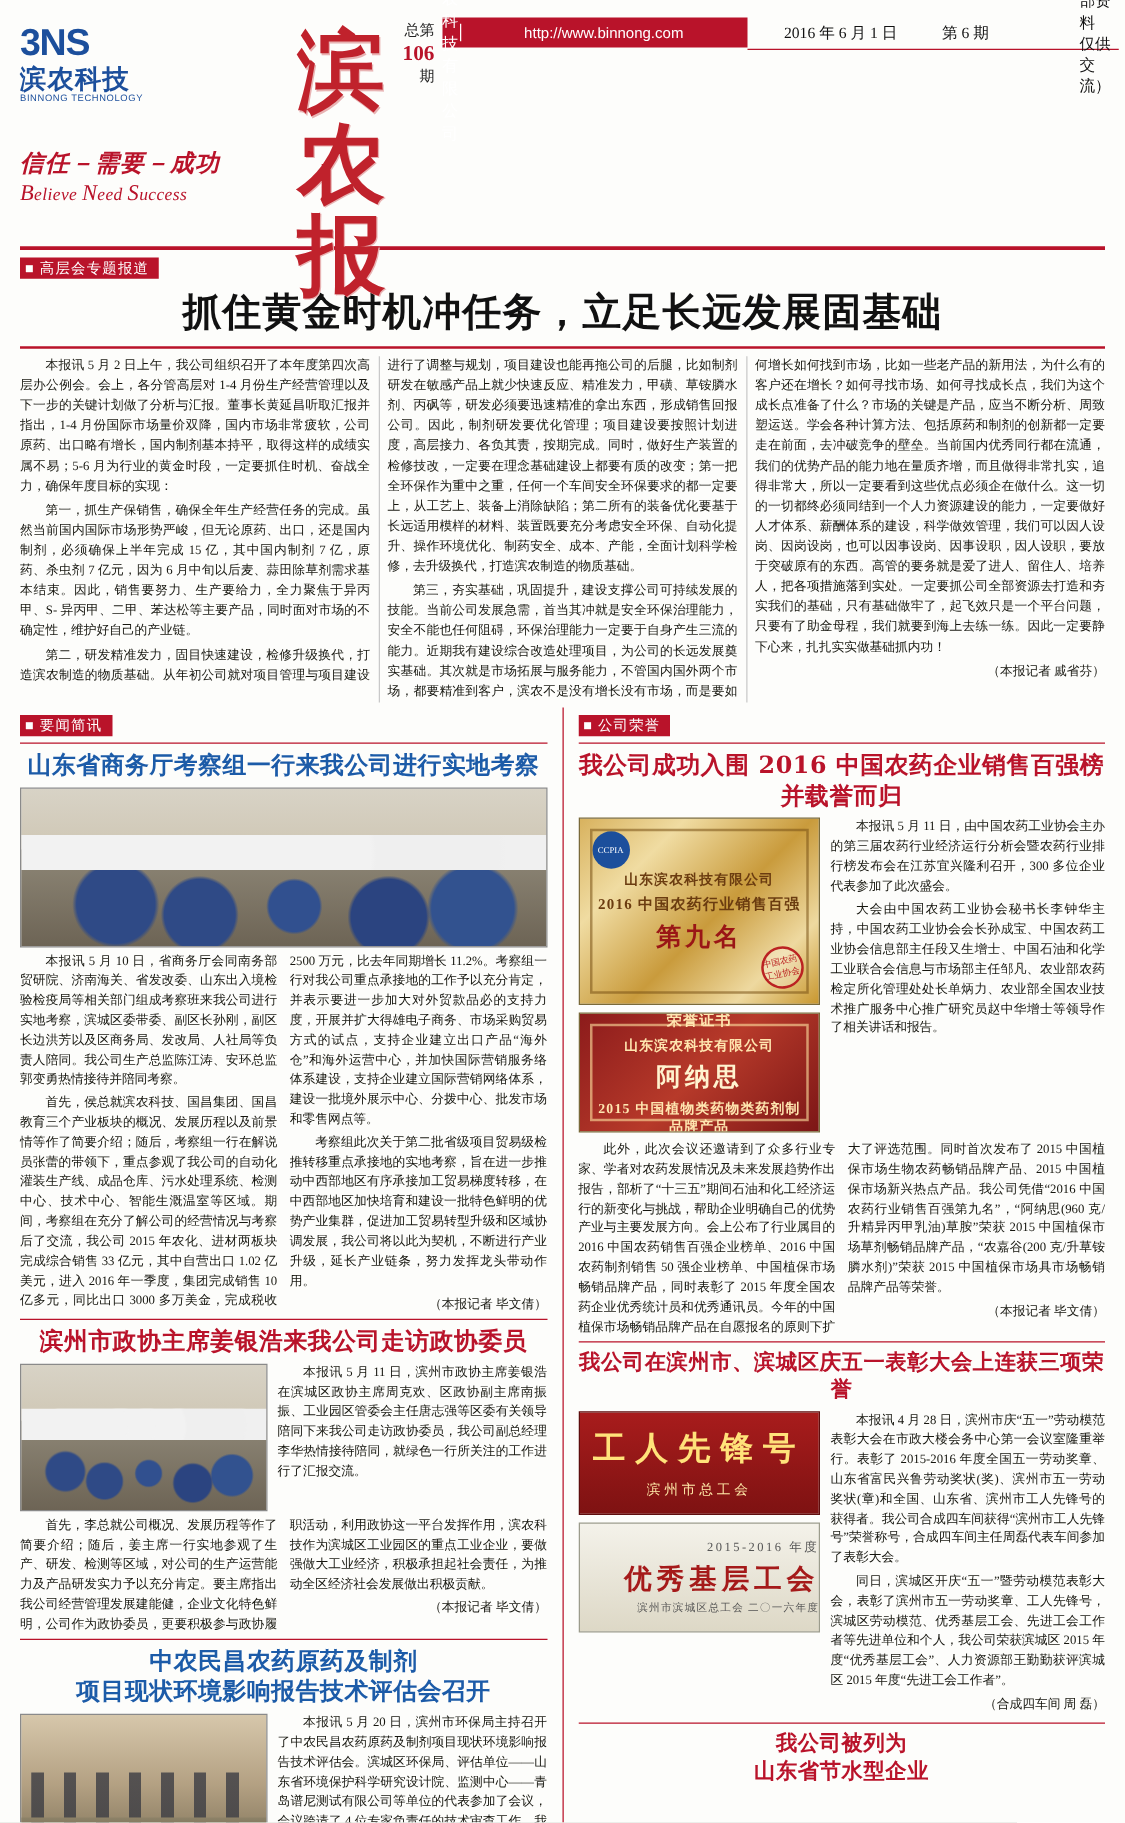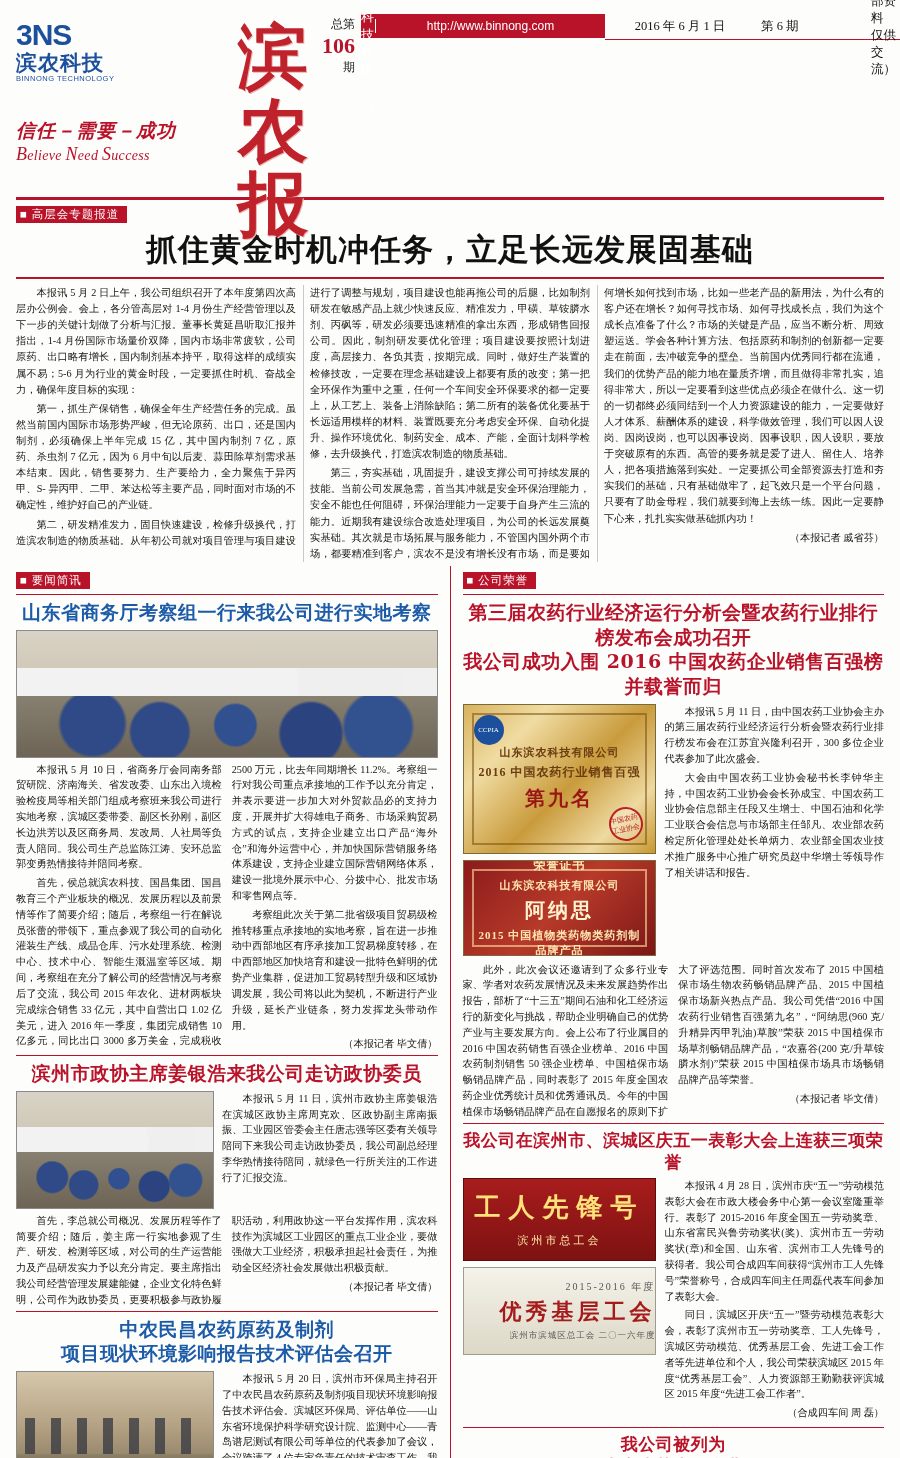--- a/index.html
+++ b/index.html
@@ -90,21 +90,21 @@
     margin-top: 6px;
     text-shadow: 1px 1px 0 #e8b3b3;
     font-family: "DejaVu Serif", serif;
   }
   .issue-total {
     text-align: right;
     font-size: 12px;
     color: #222;
     margin: 2px 6px 4px 0;
   }
-  .issue-total b { font-size: 22px; color:#b9132a; }
+  .issue-total b { font-size: 17px; color:#b9132a; }
   .mh-bar {
     background: #b9132a;
     color: #fff;
     display: flex;
     align-items: center;
     height: 24px;
     font-size: 13px;
   }
   .mh-bar .company { flex: 1 1 auto; text-align: center; letter-spacing: 1px;}
   .mh-bar .url {
@@ -442,21 +442,20 @@
         </div>
       </div>
       
     </div>
 
     <div class="col-right">
       <div class="sec-label">公司荣誉</div>
       <hr class="hr-thin">
 
       <div class="art-head red">
-        <div>第三届农药行业经济运行分析会暨农药行业排行榜发布会成功召开</div>
         <div>我公司成功入围 2016 中国农药企业销售百强榜并载誉而归</div>
       </div>
 
       <div style="display:flex; gap:8px; align-items:flex-start;">
         <div style="flex:0 0 46%;">
           <div class="cert cert-gold">
             <div class="cert-badge">CCPIA</div>
             <div class="cert-inner">
               <div class="cert-t1">山东滨农科技有限公司</div>
               <div class="cert-t2">2016 中国农药行业销售百强</div>

